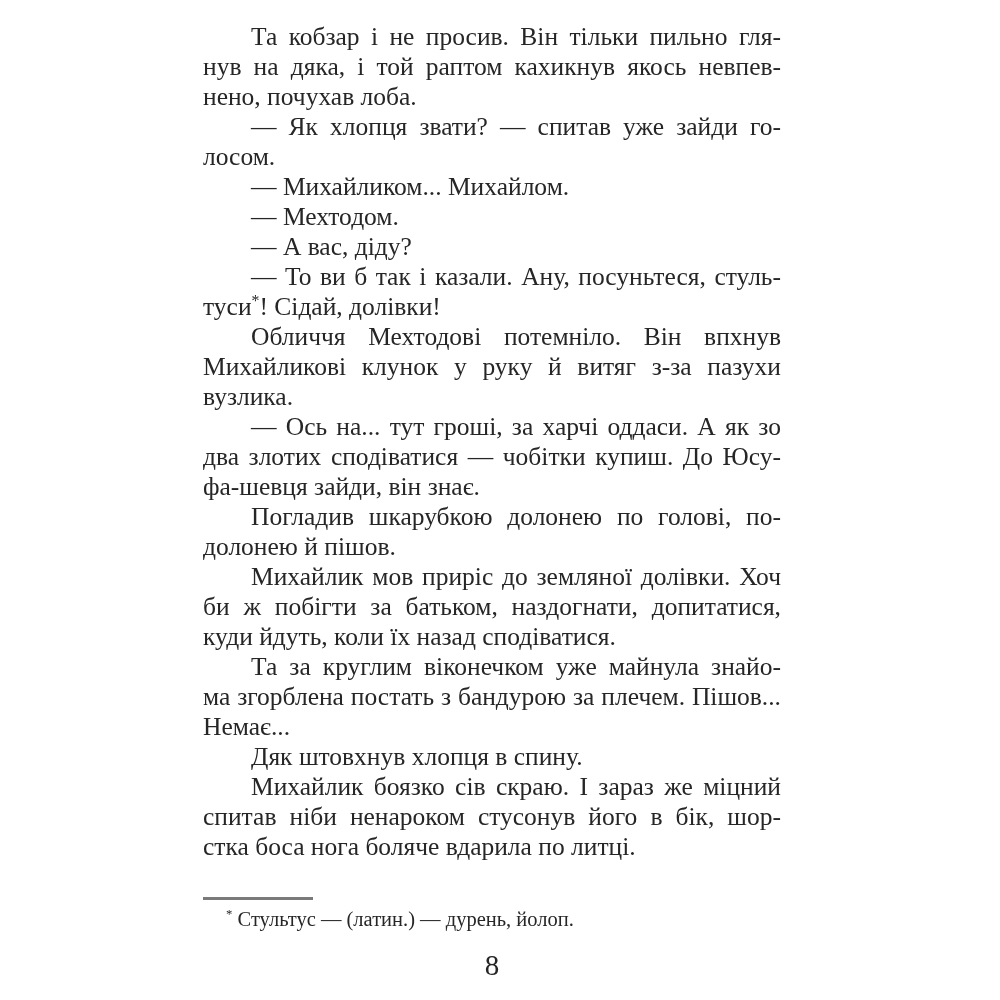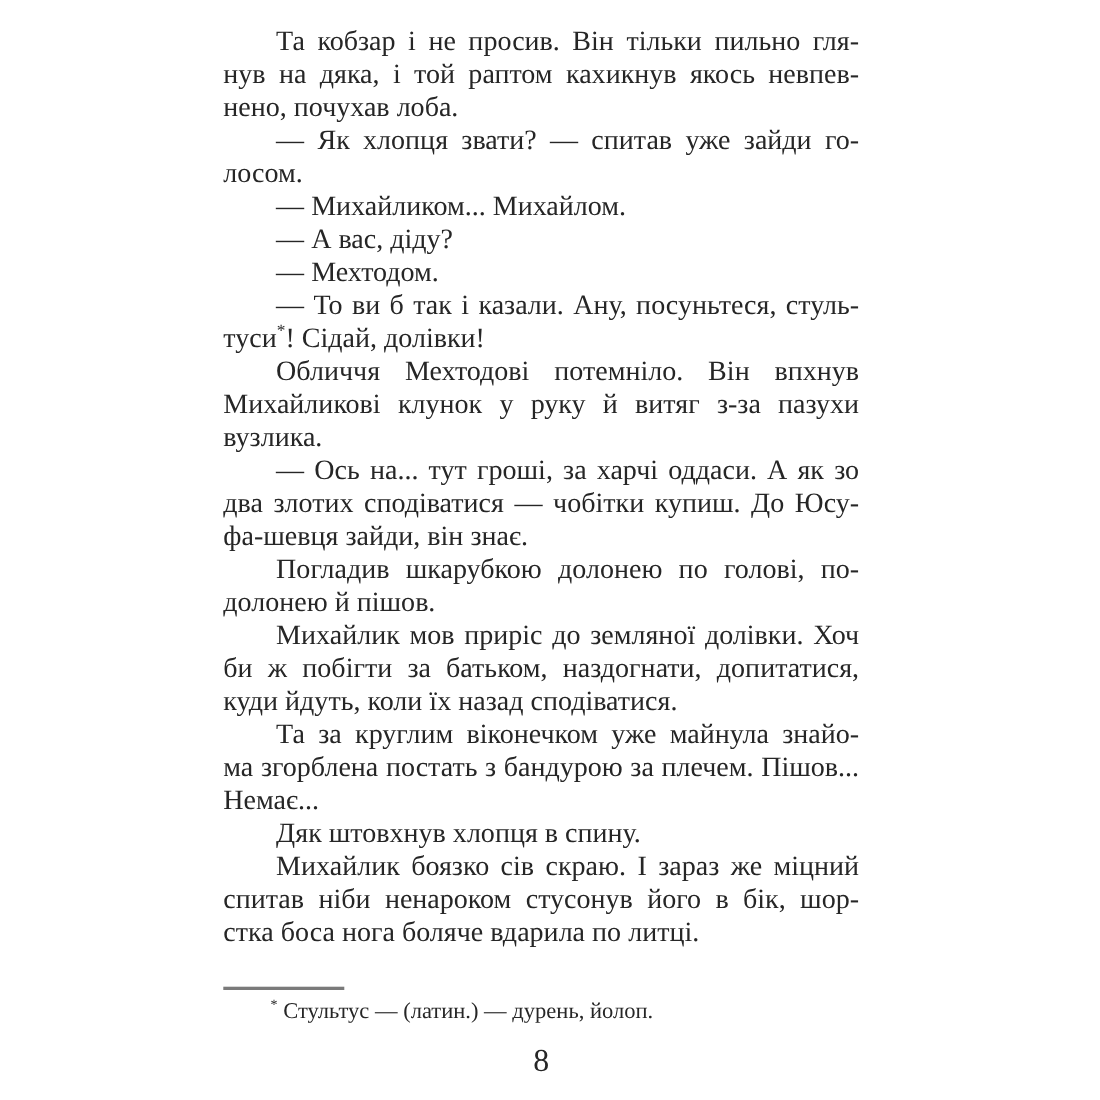--- a/index.html
+++ b/index.html
@@ -26,21 +26,21 @@
   .ind { text-indent: 48px; }
   .sup { font-size: 0.62em; vertical-align: super; line-height: 0; }
   .footnote-sep {
     position: absolute;
     left: 203px; top: 897px;
     width: 110px; height: 3px;
     background: var(--rule, #7a7a7a);
   }
   .footnote {
     position: absolute;
-    left: 206px; top: 906px; width: 578px;
+    left: 186px; top: 906px; width: 578px;
     font-size: 20.5px; line-height: 27px;
     text-indent: 40px;
   }
   .page-number {
     position: absolute;
     left: 203px; top: 948px; width: 578px;
     text-align: center;
     font-size: 29px; line-height: 34px;
   }
 </style>
@@ -60,25 +60,25 @@
     <div class="para">
       <div class="ln j ind">— Як хлопця звати? — спитав уже зайди го-</div>
       <div class="ln">лосом.</div>
     </div>
 
     <div class="para">
       <div class="ln ind">— Михайликом... Михайлом.</div>
     </div>
 
     <div class="para">
-      <div class="ln ind">— А вас, діду?</div>
+      <div class="ln ind">— Мехтодом.</div>
     </div>
 
     <div class="para">
-      <div class="ln ind">— Мехтодом.</div>
+      <div class="ln ind">— А вас, діду?</div>
     </div>
 
     <div class="para">
       <div class="ln j ind">— То ви б так і казали. Ану, посуньтеся, стуль-</div>
       <div class="ln"><span>туси</span><span class="sup">*</span><span>! Сідай, долівки!</span></div>
     </div>
 
     <div class="para">
       <div class="ln j ind">Обличчя Мехтодові потемніло. Він впхнув</div>
       <div class="ln j">Михайликові клунок у руку й витяг з-за пазухи</div>

